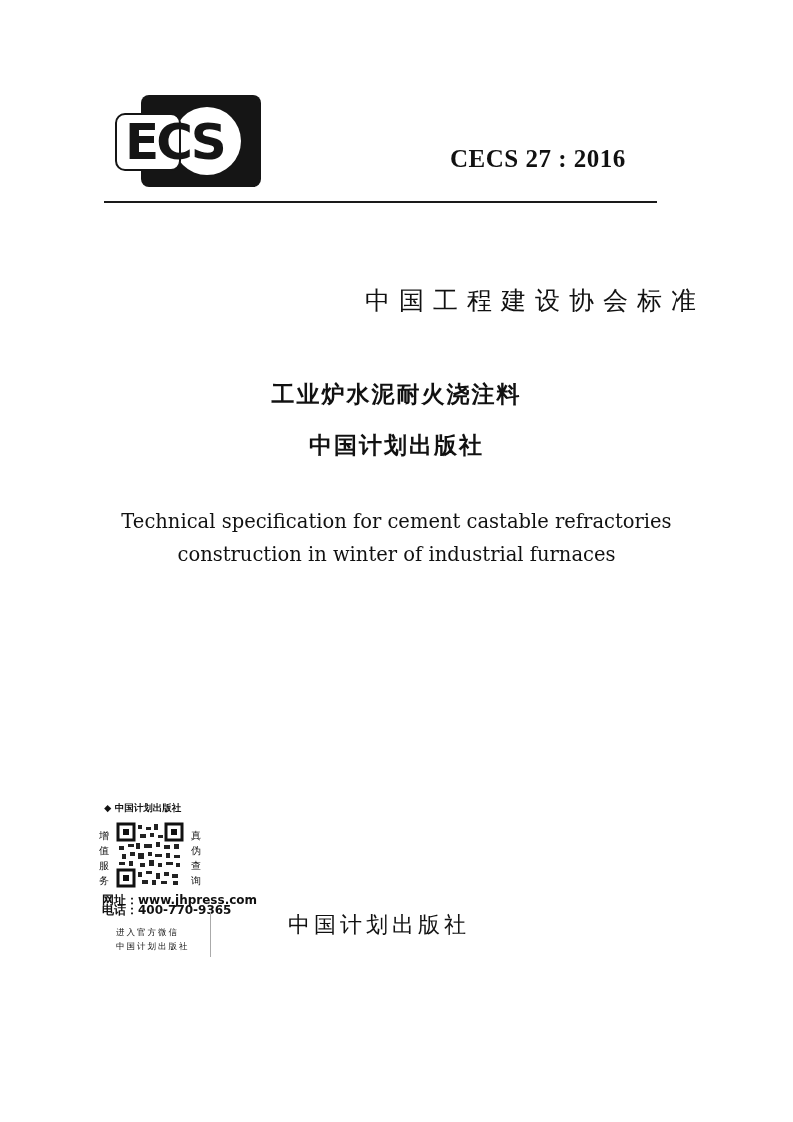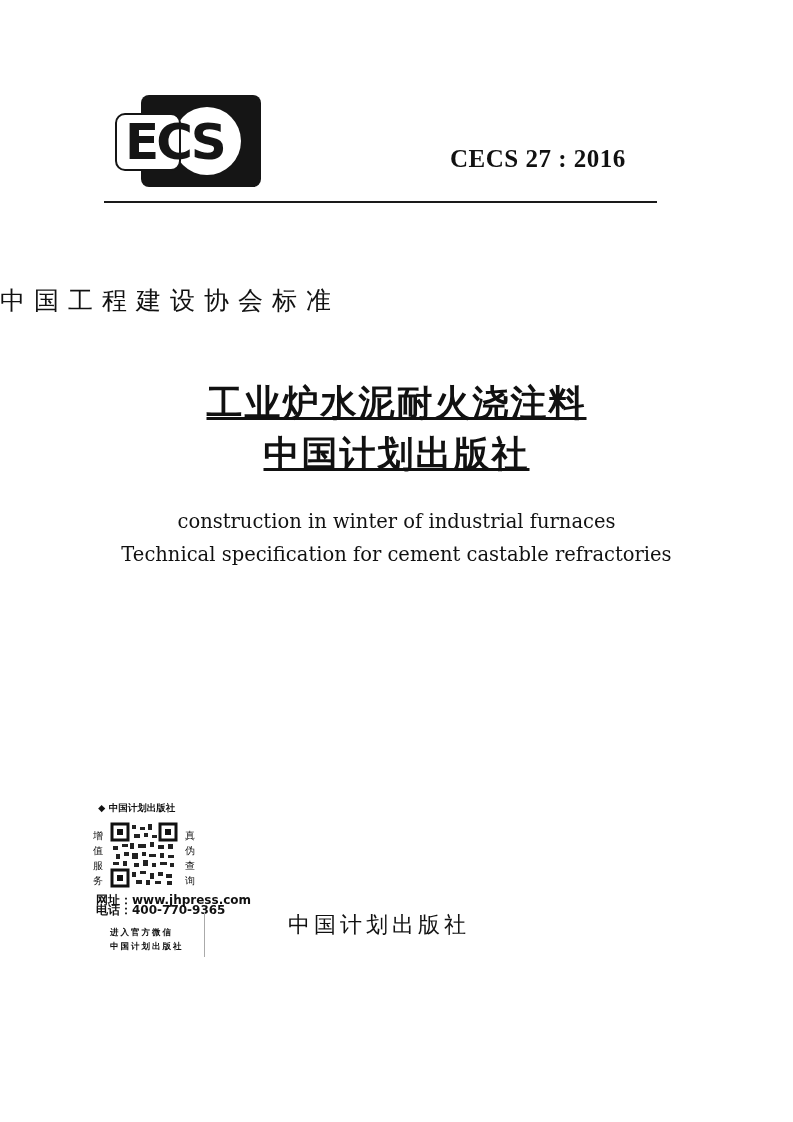--- a/index.html
+++ b/index.html
@@ -12,37 +12,37 @@
   
   .logo { left: 113px; top: 95px; width: 152px; height: 92px; }
   .logo .blk { position:absolute; left: 28px; top: 0; width: 120px; height: 92px; background:#151515; border-radius: 8px; }
   .logo .circle { position:absolute; left: 60px; top: 12px; width: 68px; height: 68px; background:#fff; border-radius:50%; }
   .logo .frame { position:absolute; left: 2px; top: 18px; width: 62px; height: 54px; background:#fff; border:2px solid #151515; border-radius: 10px; }
   .logo .letters { position:absolute; left: 12px; top: 24px; font-family: "DejaVu Sans", sans-serif; font-weight: bold; font-size: 50px; letter-spacing: -3px; color:#151515; line-height: 46px; }
 
   .std-code { left: 450px; top: 145px; font-family: "Liberation Serif", serif; font-weight: bold; font-size: 25px; letter-spacing: 0.5px; }
   .rule { left: 104px; top: 201px; width: 553px; height: 2px; background:#1a1a1a; }
 
-  .assoc { left: 0; width: 705px; top: 284px; text-align: left; font-family: "DejaVu Sans", sans-serif; font-size: 25px; letter-spacing: 9px; }
-  .title-zh { left: 0; width: 793px; text-align: center; font-family: "DejaVu Sans", sans-serif; font-weight: bold; font-size: 36px; letter-spacing: 2px; text-decoration: underline; }
+  .assoc { left: 0; width: 705px; top: 284px; text-align: right; font-family: "DejaVu Sans", sans-serif; font-size: 25px; letter-spacing: 9px; }
+  .title-zh { left: 0; width: 793px; text-align: center; font-family: "DejaVu Sans", sans-serif; font-weight: bold; font-size: 23px; letter-spacing: 2px; }
   .t1 { top: 379px; }
   .t2 { top: 430px; }
 
   .title-en { left: 0; width: 793px; text-align: center; font-family: "DejaVu Serif", serif; font-size: 19.5px; line-height: 33px; top: 505px; }
 
   
-  .sticker { left: 92px; top: 800px; width: 112px; height: 158px; }
+  .sticker { left: 98px; top: 800px; width: 112px; height: 158px; }
   .sticker .vline { position:absolute; left: 112px; top: 112px; width:1px; height: 45px; background:#aaa; }
   .sticker .head { position:absolute; left: 6px; top: 2px; font-family:"DejaVu Sans",sans-serif; font-weight:bold; font-size: 9.5px; white-space:nowrap; }
   .sticker .side { position:absolute; font-family:"DejaVu Sans",sans-serif; font-size: 10px; line-height: 15px; width: 12px; text-align:center; }
   .sticker .side.l { left: 0; top: 28px; }
   .sticker .side.r { left: 92px; top: 28px; }
   .sticker .qr { position:absolute; left: 18px; top: 22px; width: 68px; height: 66px; }
   .sticker .info { position:absolute; left: 4px; top: 95px; font-family:"DejaVu Sans",sans-serif; font-size: 12px; line-height: 10px; white-space:nowrap; font-weight:bold; }
-  .sticker .verify { position:absolute; left: 18px; top: 125px; font-family:"DejaVu Sans",sans-serif; font-size: 8.5px; line-height: 14px; letter-spacing: 2px; font-weight:bold; white-space:nowrap; }
+  .sticker .verify { position:absolute; left: 18px; top: 125px; font-family:"DejaVu Sans",sans-serif; font-size: 8.5px; line-height: 14px; letter-spacing: 2px; font-weight:normal; white-space:nowrap; }
 
   .publisher { left: 288px; top: 910px; font-family: "DejaVu Sans", sans-serif; font-size: 22px; letter-spacing: 4px; }
 </style>
 </head>
 <body>
 
 <div class="abs logo">
   <div class="blk"></div>
   <div class="circle"></div>
   <div class="frame"></div>
@@ -51,22 +51,22 @@
 
 <div class="abs std-code">CECS 27 : 2016</div>
 <div class="abs rule"></div>
 
 <div class="abs assoc">中国工程建设协会标准</div>
 
 <div class="abs title-zh t1">工业炉水泥耐火浇注料</div>
 <div class="abs title-zh t2">中国计划出版社</div>
 
 <div class="abs title-en">
+  <div>Technical specification for cement castable refractories</div>
   <div>construction in winter of industrial furnaces</div>
-  <div>Technical specification for cement castable refractories</div>
 </div>
 
 <div class="abs sticker">
   <div class="head">
     <span>◆</span>
     <span>中国计划出版社</span>
   </div>
   <div class="side l">
     <div>增</div>
     <div>值</div>

